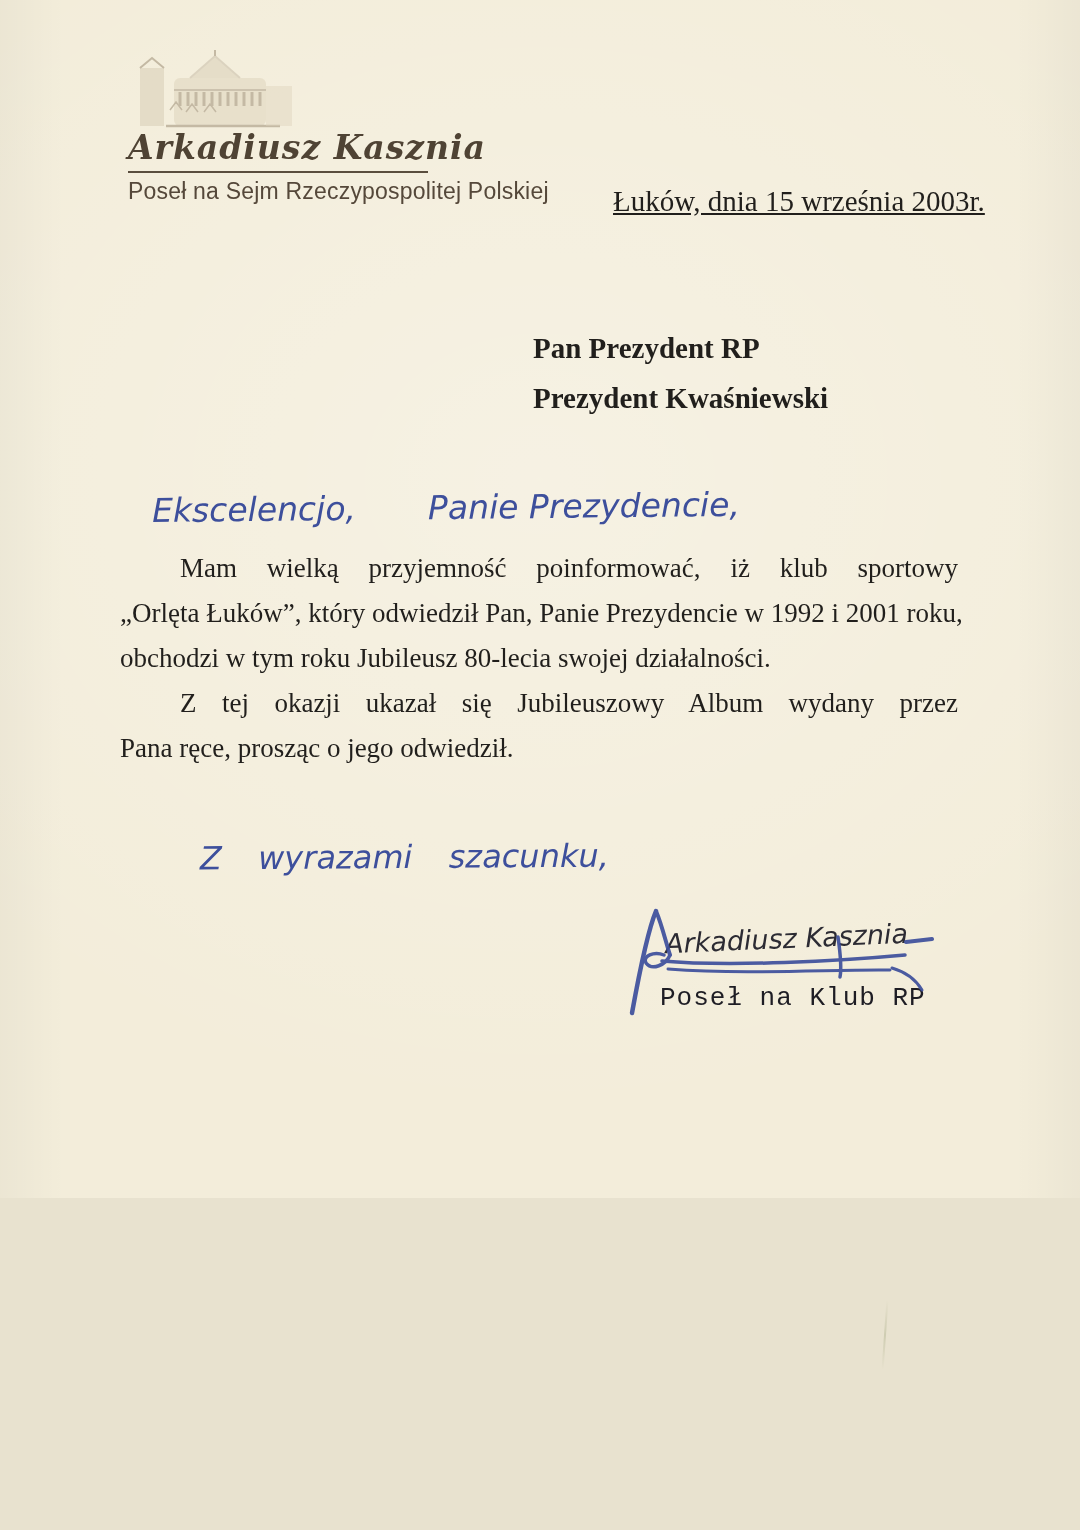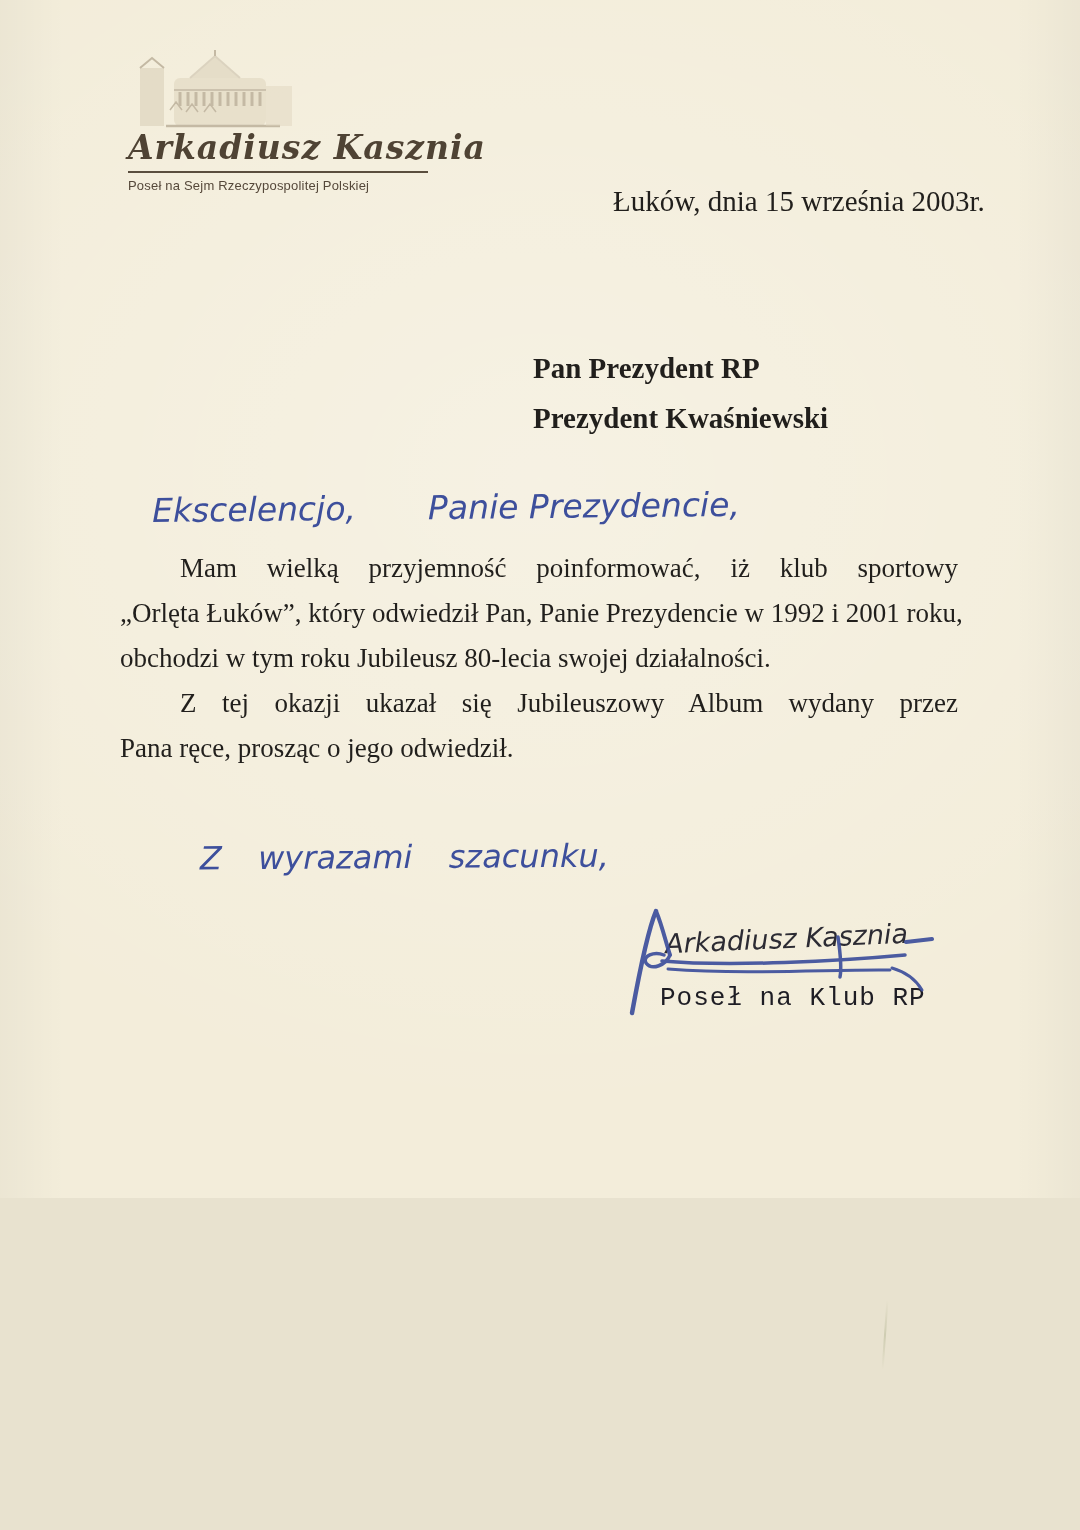--- a/index.html
+++ b/index.html
@@ -25,29 +25,29 @@
     position:absolute;left:0;top:88px;width:300px;
     font-family:"DejaVu Serif", serif;
     font-style:italic;font-weight:bold;
     font-size:33px;letter-spacing:1px;color:#4f4334;
     border-bottom:2px solid #5a4e3e;
     padding-bottom:4px;white-space:nowrap;
   }
   .lh-sub{
     position:absolute;left:0;top:138px;width:340px;
     font-family:"Liberation Sans", sans-serif;
-    font-size:13px;color:#55483a;letter-spacing:0.2px;white-space:nowrap;
+    font-size:23px;color:#55483a;letter-spacing:0.2px;white-space:nowrap;
   }
   
   .dateline{
     position:absolute;left:613px;top:185px;
-    font-size:29px;white-space:nowrap;
+    font-size:29px;white-space:nowrap;text-decoration:underline;
   }
   
-  .recipient{position:absolute;left:533px;top:332px;font-weight:bold;font-size:29px;margin-top:20px;}
+  .recipient{position:absolute;left:533px;top:332px;font-weight:bold;font-size:29px;}
   .recipient .r-line{margin-bottom:17px;white-space:nowrap;}
   
   .hand{
     font-family:"DejaVu Sans", sans-serif;
     font-style:italic;
     color:#3d4f9c;
   }
   .salutation{position:absolute;left:152px;top:488px;font-size:33px;transform:rotate(-0.6deg);white-space:nowrap;}
   .salutation .sal-gap{display:inline-block;width:72px;}
   

